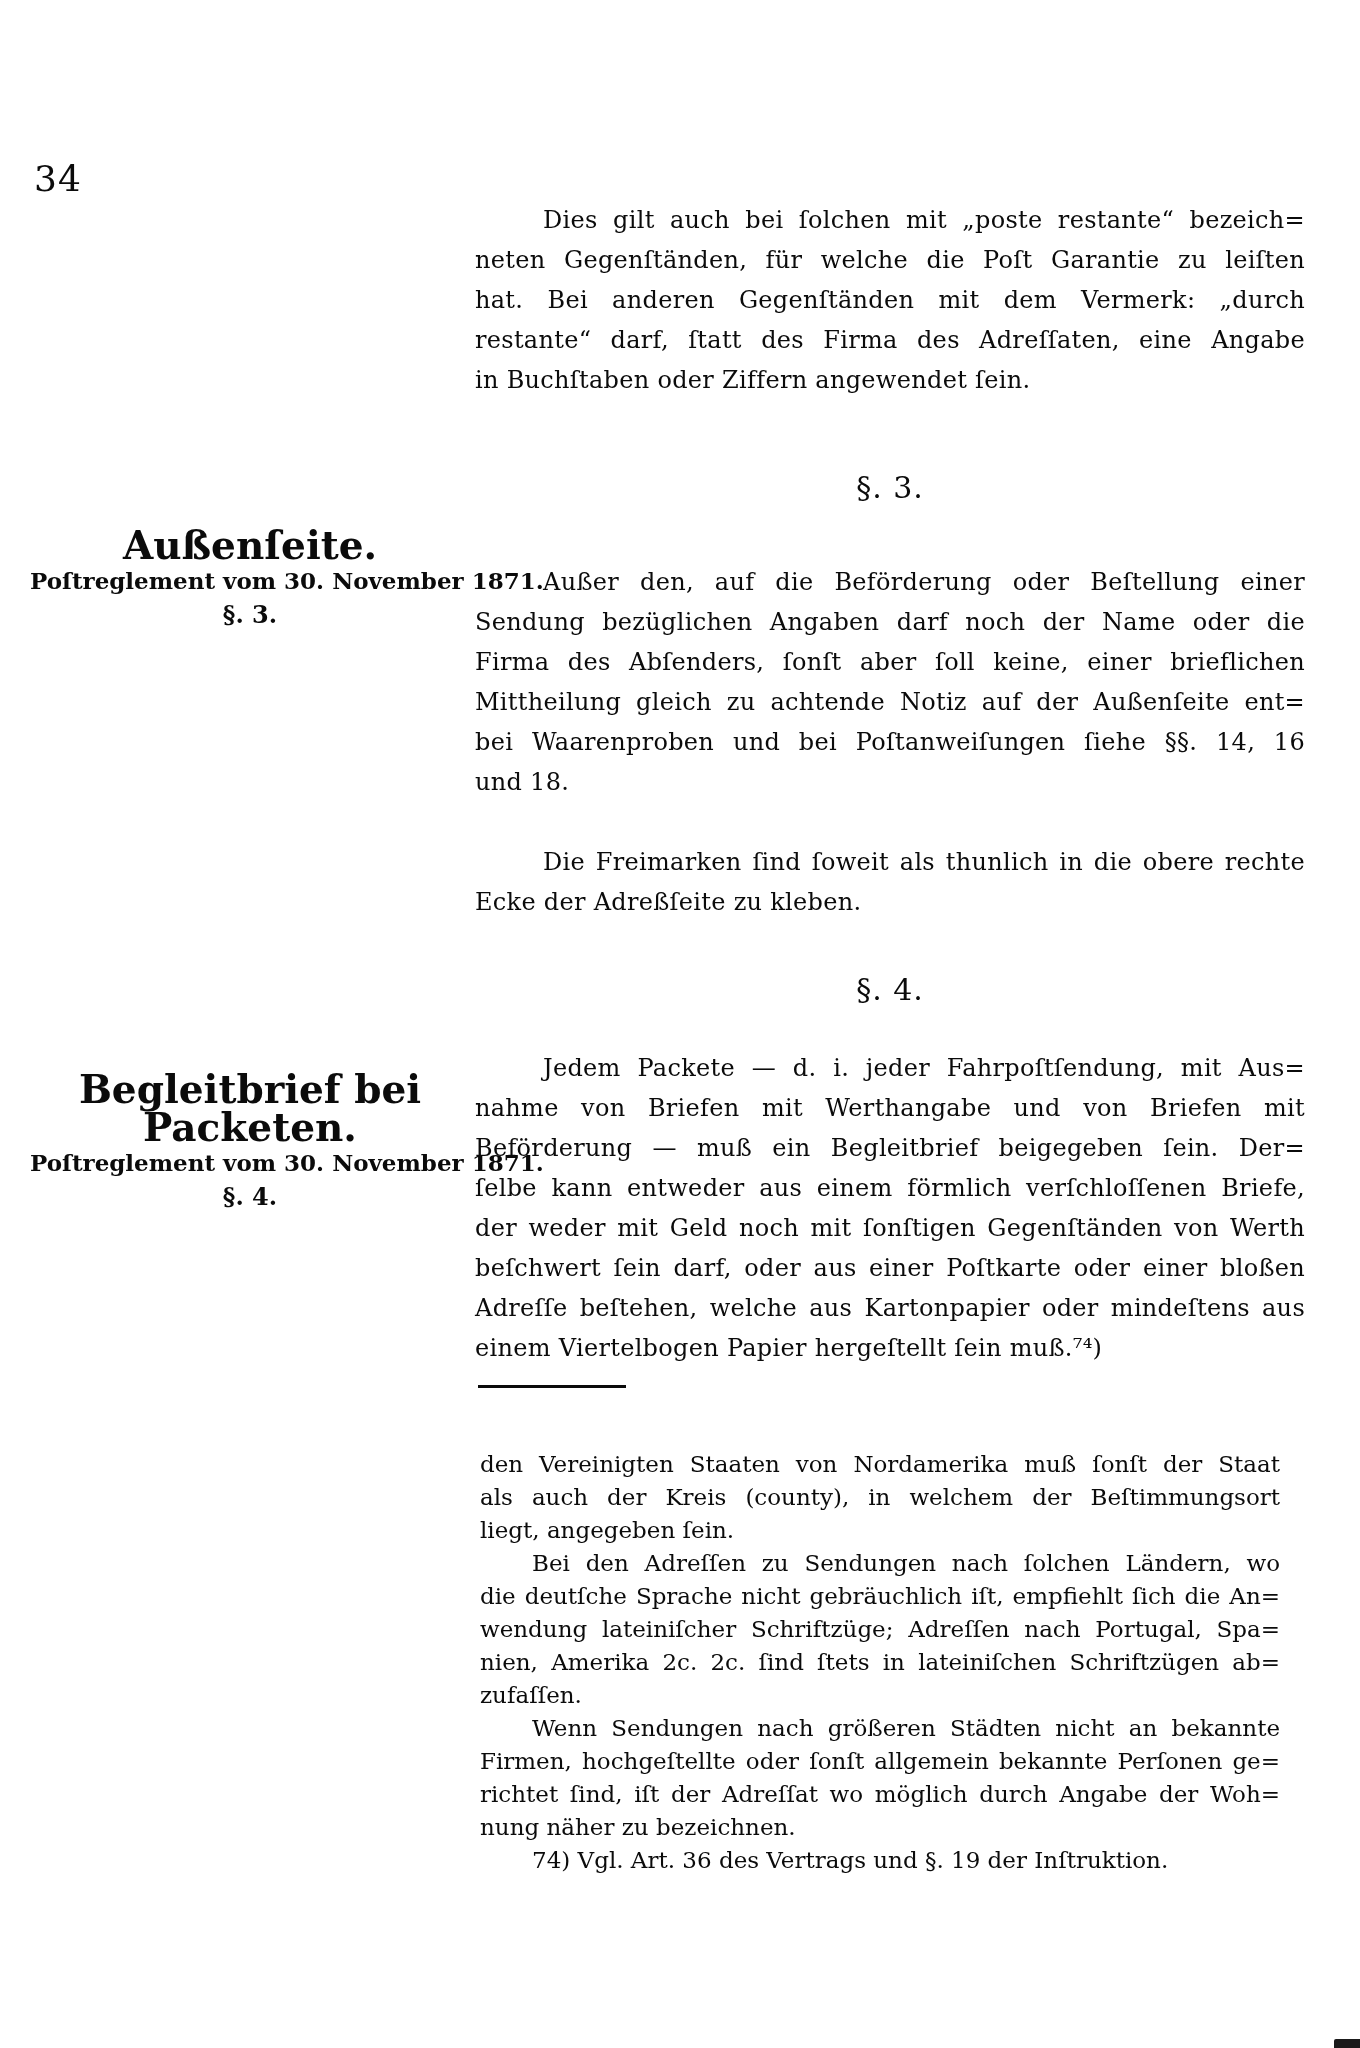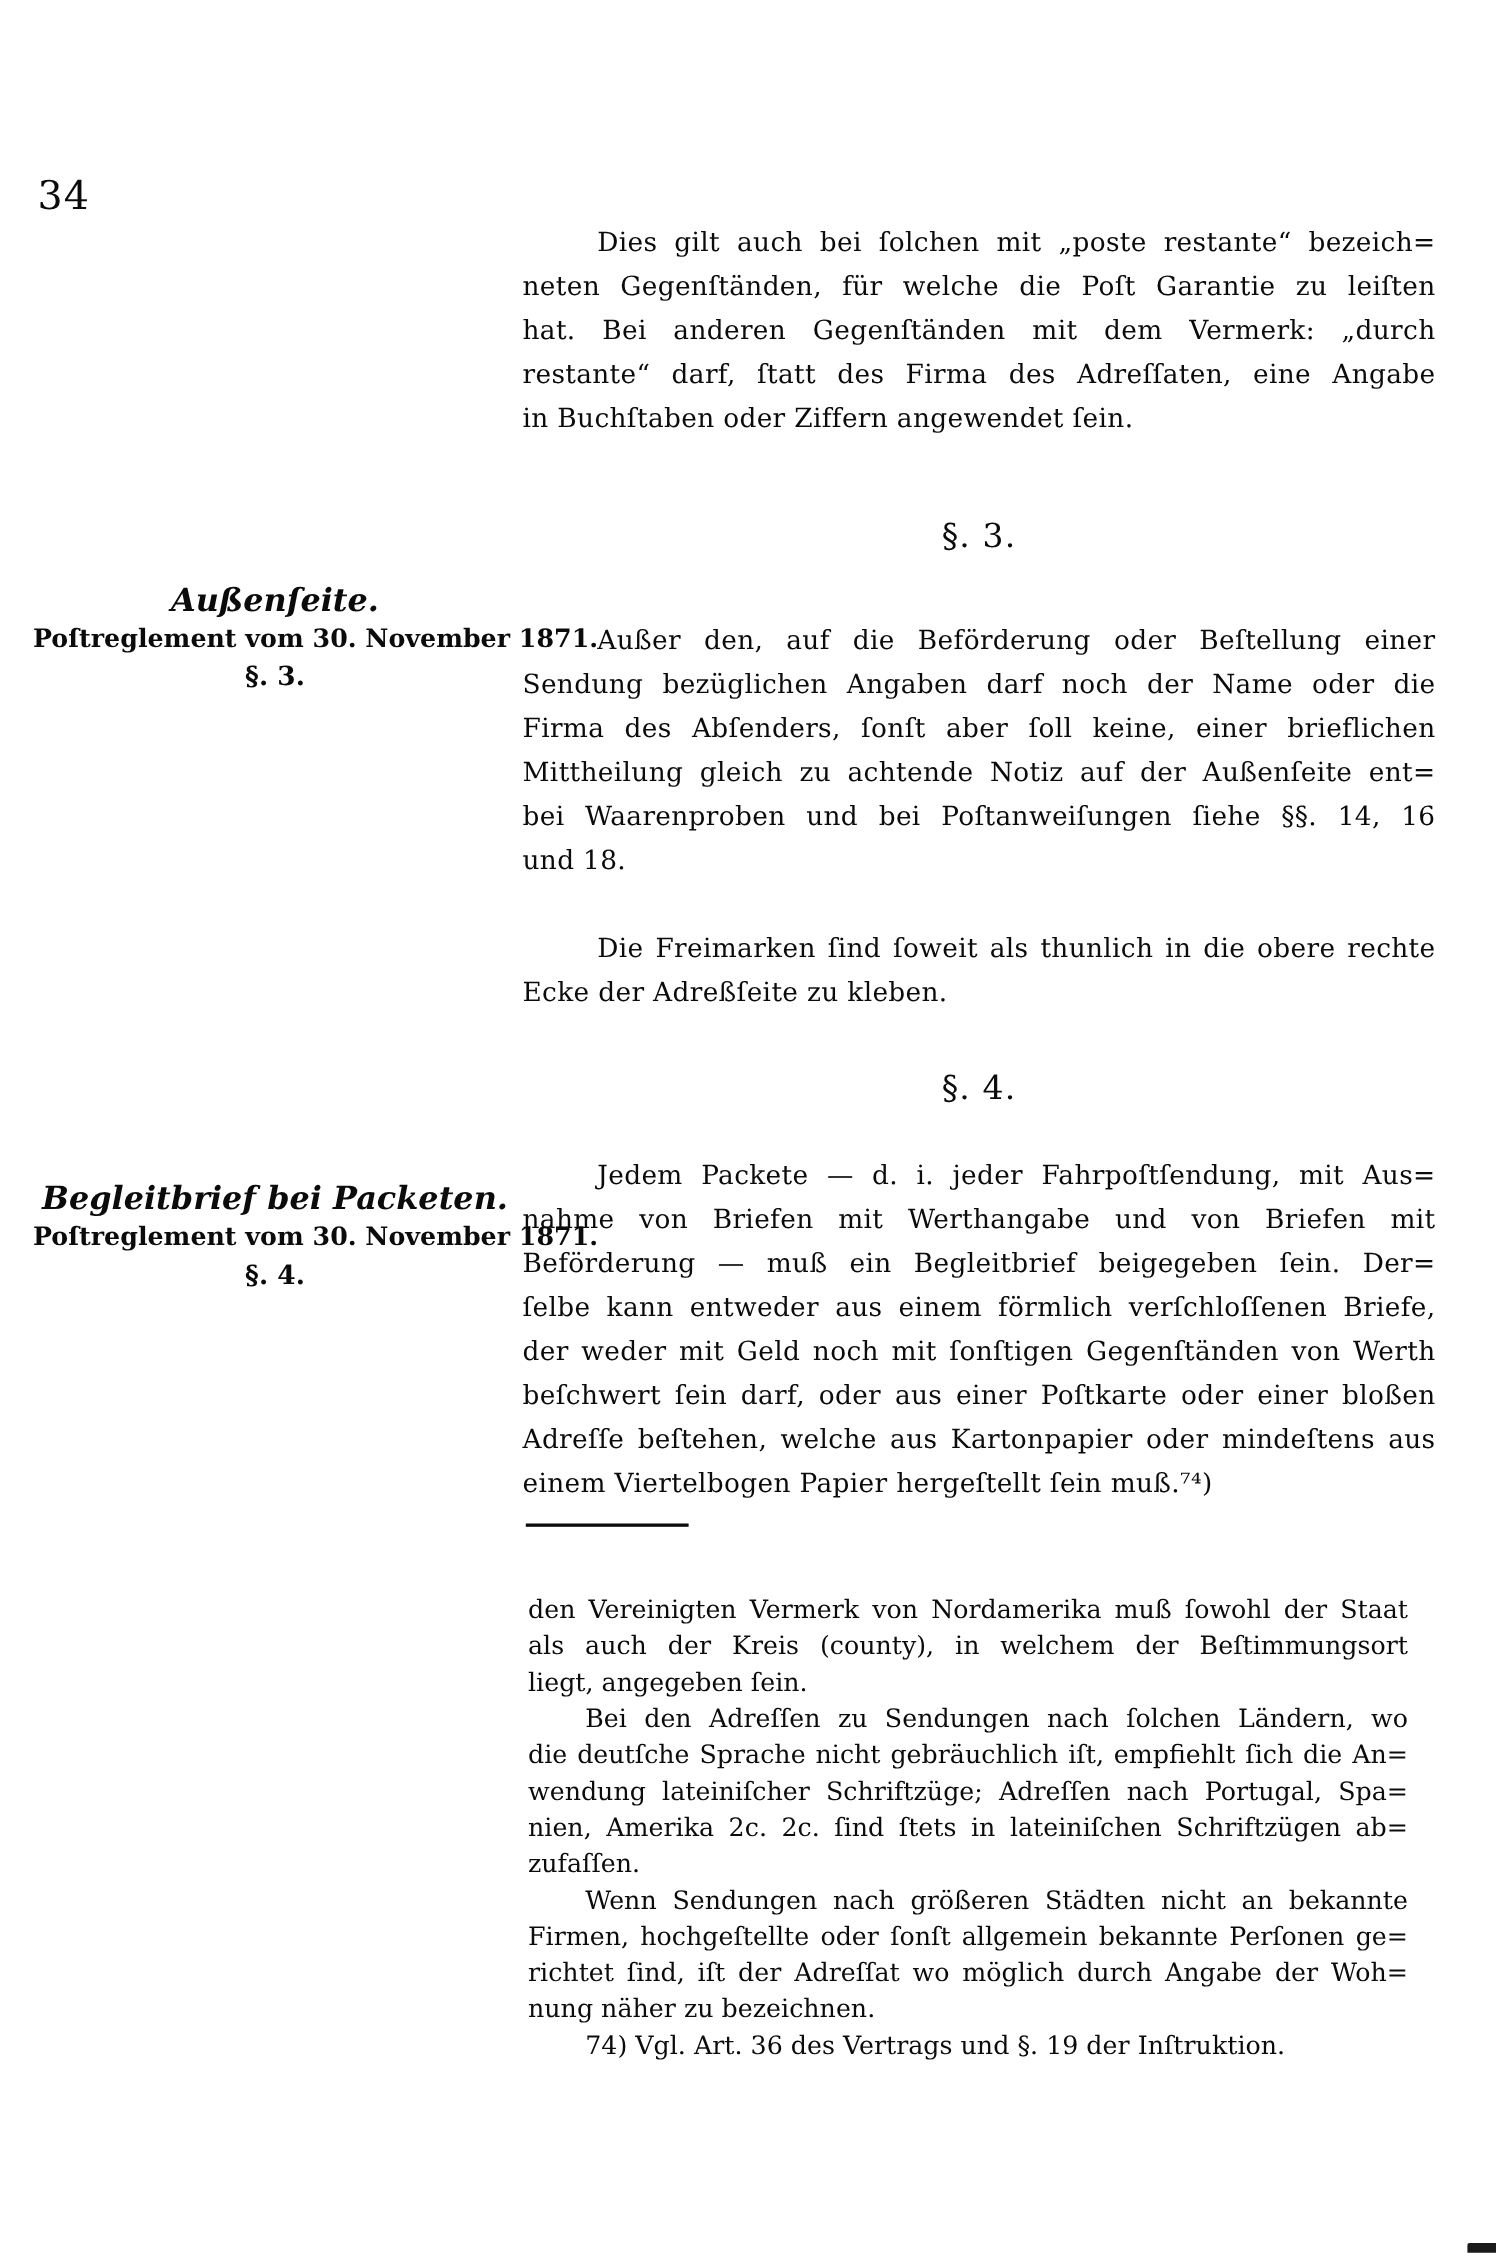--- a/index.html
+++ b/index.html
@@ -61,24 +61,23 @@
   }
 
   
   .margin-note {
     position: absolute;
     left: 30px;
     width: 440px;
     text-align: center;
   }
   .margin-note .mn-title {
-    font-size: 29px;
+    font-size: 39px;
     font-weight: bold;
     line-height: 38px;
-    font-style: italic;
   }
   .margin-note .mn-source {
     font-size: 23px;
     font-weight: bold;
     line-height: 34px;
     white-space: nowrap;
   }
   .margin-note .mn-ref {
     font-size: 24px;
     font-weight: bold;
@@ -174,21 +173,21 @@
     <div class="line">der weder mit Geld noch mit ſonſtigen Gegenſtänden von Werth</div>
     <div class="line">beſchwert ſein darf, oder aus einer Poſtkarte oder einer bloßen</div>
     <div class="line">Adreſſe beſtehen, welche aus Kartonpapier oder mindeſtens aus</div>
     <div class="line last">einem Viertelbogen Papier hergeſtellt ſein muß.⁷⁴)</div>
   </div>
 
 <div class="footnote-rule"></div>
 
 <div class="footnote-col" style="top:1448px;">
   <div class="fn-para">
-      <div class="line">den Vereinigten Vermerk von Nordamerika muß ſowohl der Staat</div>
+      <div class="line">den Vereinigten Staaten von Nordamerika muß ſonſt der Staat</div>
       <div class="line">als auch der Kreis (county), in welchem der Beſtimmungsort</div>
       <div class="line last">liegt, angegeben ſein.</div>
     </div>
   <div class="fn-para indent-first">
       <div class="line">Bei den Adreſſen zu Sendungen nach ſolchen Ländern, wo</div>
       <div class="line">die deutſche Sprache nicht gebräuchlich iſt, empfiehlt ſich die An=</div>
       <div class="line">wendung lateiniſcher Schriftzüge; Adreſſen nach Portugal, Spa=</div>
       <div class="line">nien, Amerika 2c. 2c. ſind ſtets in lateiniſchen Schriftzügen ab=</div>
       <div class="line last">zufaſſen.</div>
     </div>

